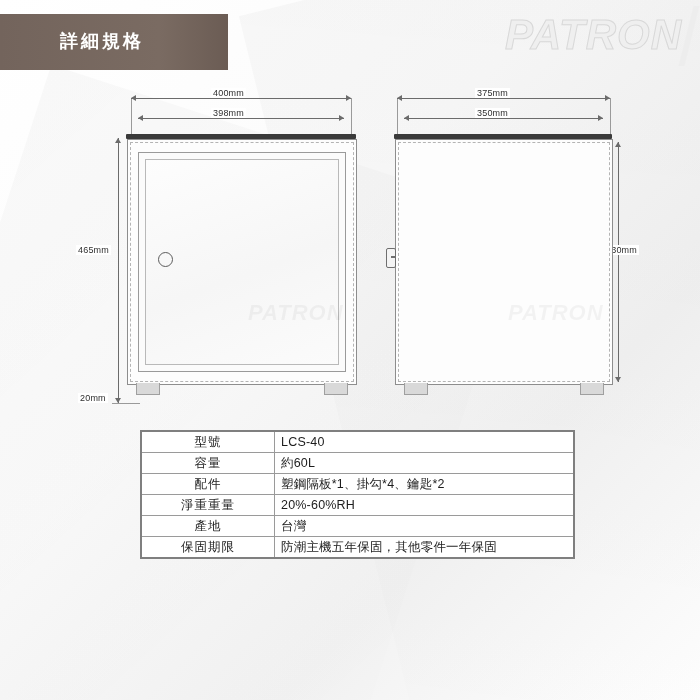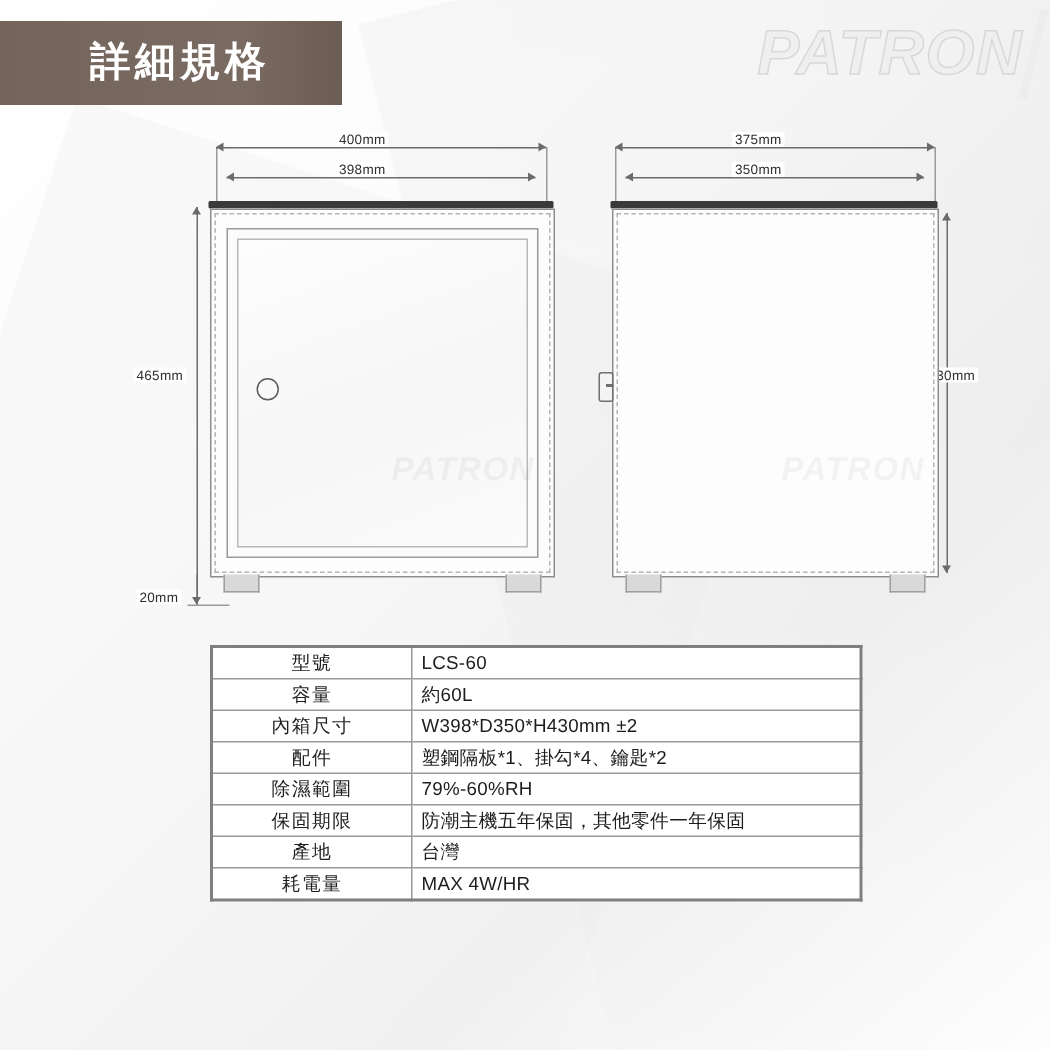--- a/index.html
+++ b/index.html
@@ -50,21 +50,21 @@
     top: 14px;
     width: 228px;
     height: 56px;
     background: #6d5e57;
     background: linear-gradient(90deg, #73645c 0%, #7a6b62 70%, #6b5c54 100%);
   }
   .header-title {
     position: absolute;
     left: 60px;
     top: 22px;
-    font-size: 27px;
+    font-size: 18px;
     font-weight: bold;
     color: #ffffff;
     letter-spacing: 3px;
     line-height: 38px;
   }
   .brand {
     position: absolute;
     right: 18px;
     top: 12px;
     font-size: 42px;
@@ -82,21 +82,21 @@
     top: 6px;
     width: 6px;
     height: 60px;
     background: #ededed;
     transform: skewX(-14deg);
   }
 
   
   .drawing {
     position: absolute;
-    left: 13px;
+    left: 0;
     top: 80px;
     width: 576px;
     height: 345px;
   }
   .dim-line {
     position: absolute;
     background: #6b6b6b;
   }
   .dim-h { height: 1px; }
   .dim-v { width: 1px; }
@@ -303,45 +303,37 @@
     <div class="watermark" style="left:508px; top:220px;">PATRON</div>
 
     <div class="foot" style="left:404px; top:303px; width:22px; height:11px;"></div>
     <div class="foot" style="left:580px; top:303px; width:22px; height:11px;"></div>
   </div>
 
   <table class="spec-table">
     <tbody>
         <tr>
           <td class="k">型號</td>
-          <td class="v">LCS-60</td>
+          <td class="v">LCS-40</td>
         </tr>
         <tr>
           <td class="k">容量</td>
           <td class="v">約60L</td>
         </tr>
         <tr>
-          <td class="k">內箱尺寸</td>
-          <td class="v">W398*D350*H430mm ±2</td>
-        </tr>
-        <tr>
           <td class="k">配件</td>
           <td class="v">塑鋼隔板*1、掛勾*4、鑰匙*2</td>
         </tr>
         <tr>
-          <td class="k">除濕範圍</td>
-          <td class="v">79%-60%RH</td>
+          <td class="k">淨重重量</td>
+          <td class="v">20%-60%RH</td>
+        </tr>
+        <tr>
+          <td class="k">產地</td>
+          <td class="v">台灣</td>
         </tr>
         <tr>
           <td class="k">保固期限</td>
           <td class="v">防潮主機五年保固，其他零件一年保固</td>
-        </tr>
-        <tr>
-          <td class="k">產地</td>
-          <td class="v">台灣</td>
-        </tr>
-        <tr>
-          <td class="k">耗電量</td>
-          <td class="v">MAX 4W/HR</td>
         </tr>
       </tbody>
   </table>
 </div>
 
 </body></html>

